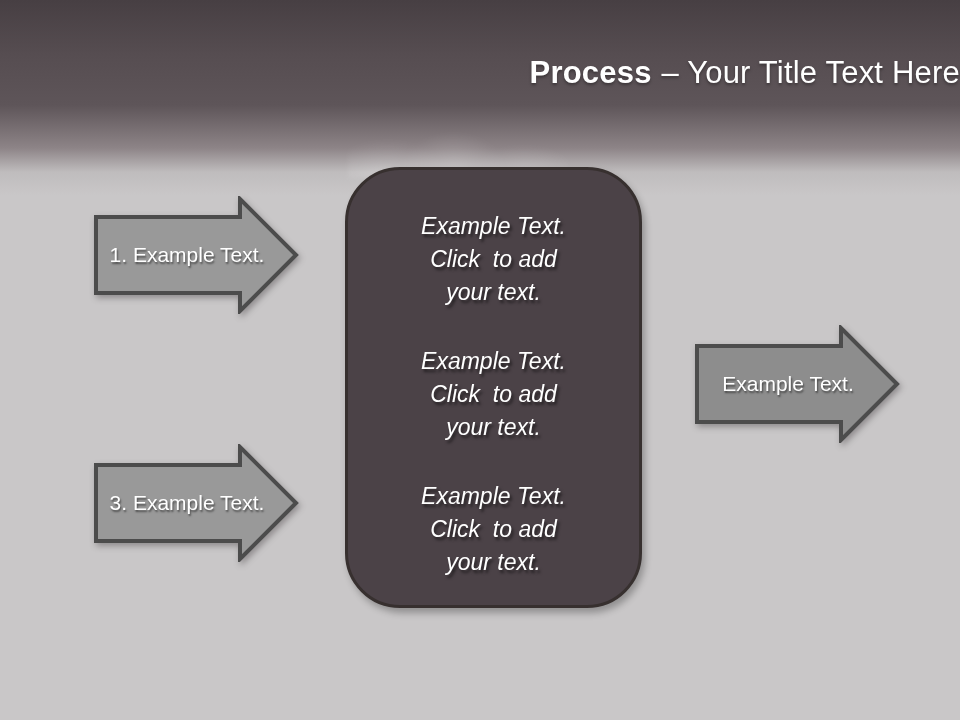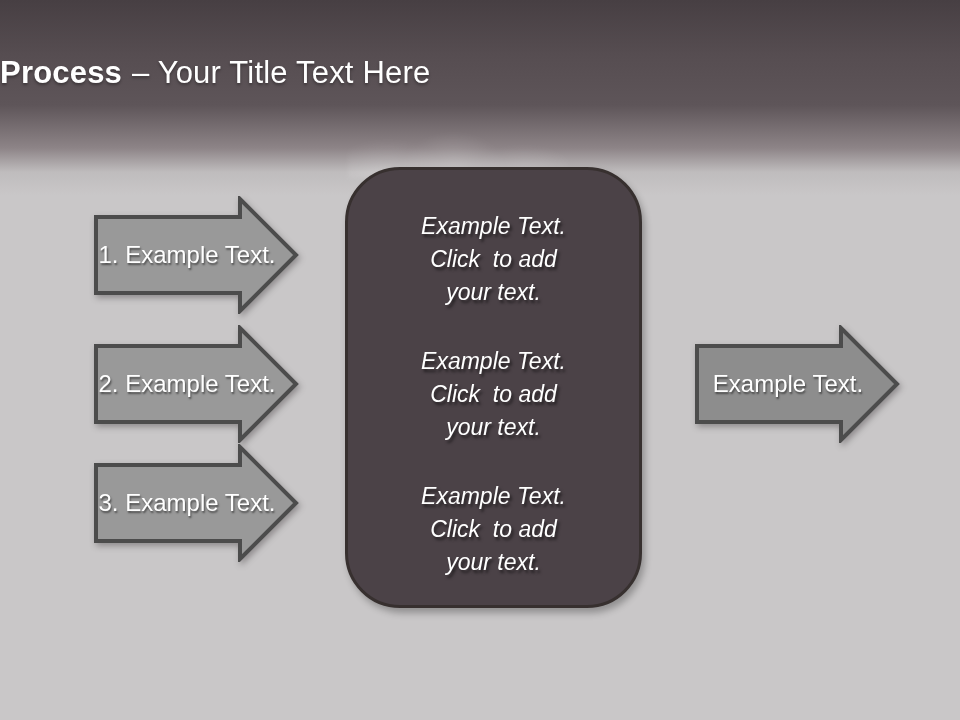--- a/index.html
+++ b/index.html
@@ -39,21 +39,21 @@
     filter: blur(2px);
     pointer-events: none;
   }
 
   .title {
     position: absolute;
     top: 55px;
     left: 0;
     width: 100%;
     margin: 0;
-    text-align: left;
+    text-align: right;
     color: var(--text, #ffffff);
     font-size: 31px;
     font-weight: 400;
     letter-spacing: 0.2px;
     text-shadow: 0 2px 3px rgba(0,0,0,0.35);
   }
   .title .title-bold {
     font-weight: 700;
     margin-right: 0.32em;
   }
@@ -78,21 +78,21 @@
   .arrow.left polygon  { fill: var(--arrow-fill-left, #999999); }
   .arrow.right polygon { fill: var(--arrow-fill-right, #8d8d8d); }
   .arrow-label {
     position: absolute;
     inset: 0;
     display: flex;
     align-items: center;
     justify-content: center;
     padding: 0 30px 0 10px;
     color: var(--text, #ffffff);
-    font-size: 24px;
+    font-size: 21px;
     white-space: pre;
     text-shadow: 1px 2px 2px rgba(0,0,0,0.5);
   }
   .arrow.a1 { left: 94px;  top: 196px; }
   .arrow.a2 { left: 94px;  top: 325px; }
   .arrow.a3 { left: 94px;  top: 444px; text-align: right; }
   .arrow.ar { left: 695px; top: 325px; }
 
   .center-box {
     position: absolute;
@@ -131,26 +131,20 @@
     <span class="title-bold">Process</span><span class="title-rest">– Your Title Text Here</span>
   </h1>
 
   <div class="arrow left a1">
     <svg viewBox="0 0 206 118">
       <polygon points="2,21 146,21 146,3 202,59 146,115 146,97 2,97"></polygon>
     </svg>
     <div class="arrow-label">1. Example Text.</div>
   </div>
 
-  <div class="arrow left a2">
-    <svg viewBox="0 0 206 118">
-      <polygon points="2,21 146,21 146,3 202,59 146,115 146,97 2,97"></polygon>
-    </svg>
-    <div class="arrow-label">2. Example Text.</div>
-  </div>
 
   <div class="arrow left a3">
     <svg viewBox="0 0 206 118">
       <polygon points="2,21 146,21 146,3 202,59 146,115 146,97 2,97"></polygon>
     </svg>
     <div class="arrow-label">3. Example Text.</div>
   </div>
 
   <div class="center-box">
     <div class="text-block">

